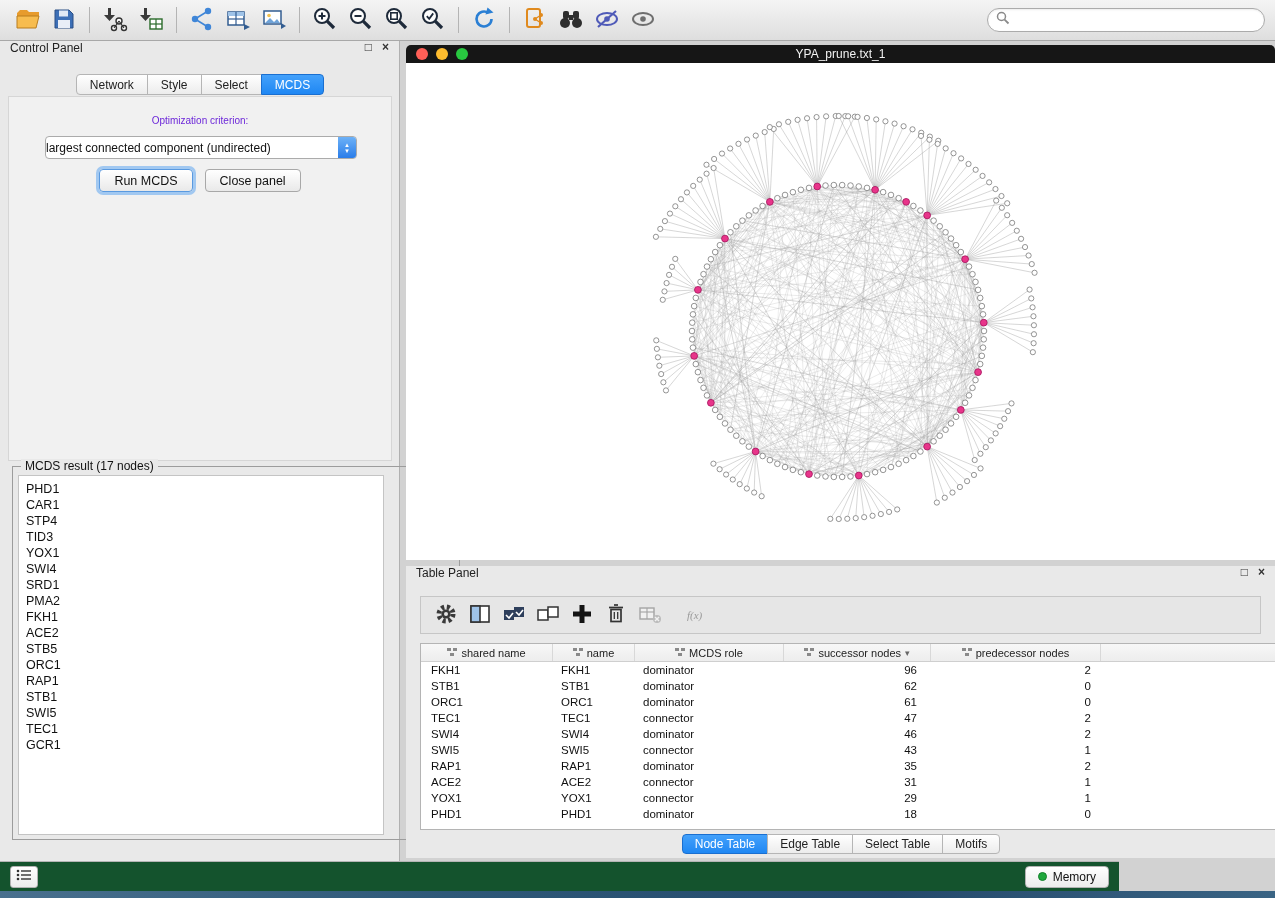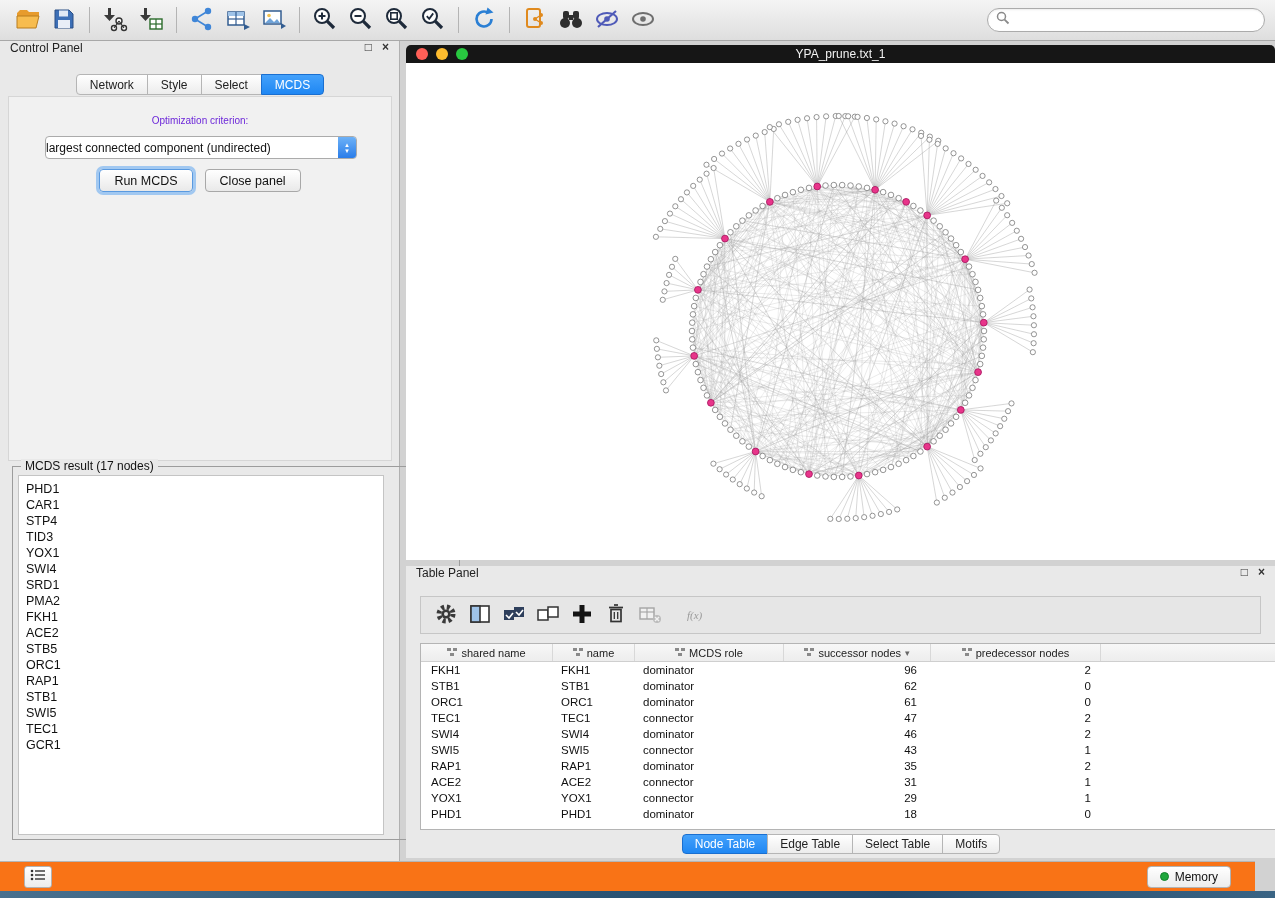--- a/index.html
+++ b/index.html
@@ -99,22 +99,22 @@
     border-left:1px solid #d5d5d5; }
   .vthumb { position:absolute; left:2px; top:22px; width:8px; height:96px; background:#c2c2c2; border-radius:4px; }
   .tp-tabs { position:absolute; left:0; top:268px; width:100%; display:flex; justify-content:center; }
   .tp-tab { height:20px; padding:0 12px; font-size:12px; display:flex; align-items:center;
     background:linear-gradient(#ffffff,#ececec); border:1px solid #b5b5b5; color:#222; cursor:pointer; margin-right:-1px; }
   .tp-tab:first-child { border-radius:4px 0 0 4px; }
   .tp-tab:last-child { border-radius:0 4px 4px 0; }
   .tp-tab.active { background:linear-gradient(#43a1fb,#1f87f3); border-color:#1a6fd0; color:#fff; }
 
   
-  .status-bar { position:absolute; left:0; top:861px; width:1255px; height:30px;
-    background:#f97316; border-top:1px solid #b5b5b5; display:flex; align-items:center; padding:0 24px; }
+  .status-bar { position:absolute; left:0; top:861px; width:1119px; height:30px;
+    background:#14532d; border-top:1px solid #b5b5b5; display:flex; align-items:center; padding:0 10px; }
   .list-btn { width:28px; height:22px; border:1px solid #b2b2b2; border-radius:3px;
     background:linear-gradient(#fff,#ececec); display:flex; align-items:center; justify-content:center; cursor:pointer; }
   .memory-btn { margin-left:auto; height:22px; border:1px solid #b2b2b2; border-radius:4px;
     background:linear-gradient(#fff,#ececec); display:flex; align-items:center; gap:6px;
     padding:0 12px; font-size:12px; color:#111; cursor:pointer; }
   .mem-dot { width:9px; height:9px; border-radius:50%; background:#1fa73c; border:1px solid #12802a; }
   .desktop-strip { position:absolute; left:0; top:891px; width:1275px; height:7px;
     background:linear-gradient(90deg,#49708e,#2e5878 35%,#24496b 70%,#3a6484); }
 </style>
 </head>

